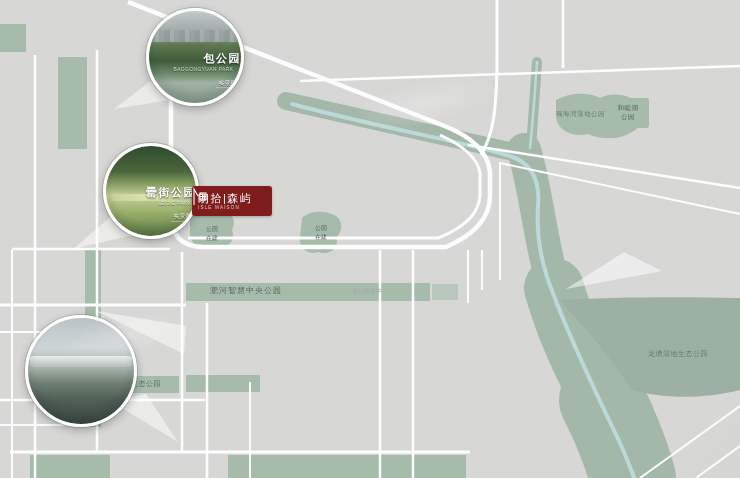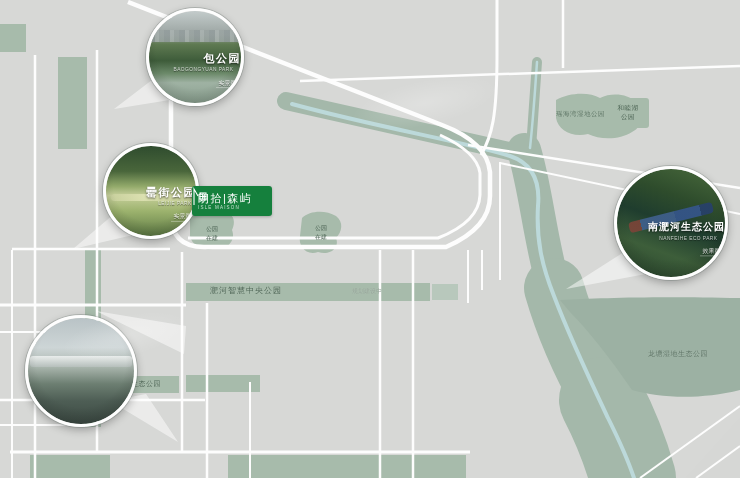--- a/index.html
+++ b/index.html
@@ -34,21 +34,21 @@
      background:repeating-linear-gradient(90deg,#929c9c 0 6px,#a9b2b0 6px 10px,#9aa4a2 10px 15px);}
   .pathbar{position:absolute;left:6%;right:6%;top:53%;height:8%;border-radius:4px;
      background:linear-gradient(90deg,#c9d19e,#dfe3b4 40%,#c2cc95);opacity:.85;}
   .roofbar{position:absolute;left:2%;right:2%;top:36%;height:10%;border-radius:3px;
      background:linear-gradient(180deg,#eef1f0,#b7c0bd);opacity:.9;}
   .boardwalk{position:absolute;left:10%;top:40%;width:80%;height:10%;border-radius:4px;
      transform:rotate(-14deg);opacity:.92;
      background:linear-gradient(90deg,#7a4438 0 14%,#3f5f8c 14% 55%,#35558a 55% 85%,#27406b 85%);}
 
   
-  .logo-card{position:absolute;left:192px;top:186px;width:80px;height:30px;background:#15803d;
+  .logo-card{position:absolute;left:192px;top:186px;width:80px;height:30px;background:#7f1d1d;
      border-radius:3px;box-shadow:0 1px 3px rgba(0,0,0,.25);display:flex;align-items:center;
      padding:0 6px;box-sizing:border-box;gap:5px;z-index:4;}
   .logo-txt{display:flex;flex-direction:column;line-height:1.1;}
   .logo-cn{color:#fff;font-size:11px;letter-spacing:1.5px;white-space:nowrap;}
   .logo-en{color:rgba(255,255,255,.75);font-size:6px;letter-spacing:1.6px;transform:scale(.75);
      transform-origin:left center;white-space:nowrap;}
 
   .wm{position:absolute;pointer-events:none;transform:rotate(-12deg);
      background:radial-gradient(ellipse at center,rgba(255,255,255,.22),rgba(255,255,255,0) 70%);}
 
@@ -185,27 +185,17 @@
     </div>
   </div>
 
 
   <div class="circle" style="left:25px;top:315px;width:106px;height:106px;">
     <div class="photo" style="background:linear-gradient(180deg,#b9c3c6 0%,#cdd5d6 28%,#aab6ae 46%,#6d7f72 62%,#4e5e55 78%,#3c4a43 100%);">
       <div class="roofbar"></div>
     </div>
   </div>
 
-  <div class="circle" style="left:614px;top:166px;width:108px;height:108px;">
-    <div class="photo" style="background:linear-gradient(200deg,#4a6b3d 0%,#2e4c2c 30%,#1f3d2e 50%,#3d5e3a 72%,#27432c 100%);">
-      <div class="boardwalk"></div>
-    </div>
-    <div class="cap">
-      <span class="t small">南淝河生态公园</span>
-      <span class="e">NANFEIHE ECO PARK</span>
-      <span class="g">效果图</span>
-    </div>
-  </div>
 
   <div class="wm" style="left:350px;top:80px;width:150px;height:46px;"></div>
   <div class="wm" style="left:60px;top:315px;width:130px;height:42px;"></div>
 
 </div>
 
 </body></html>

